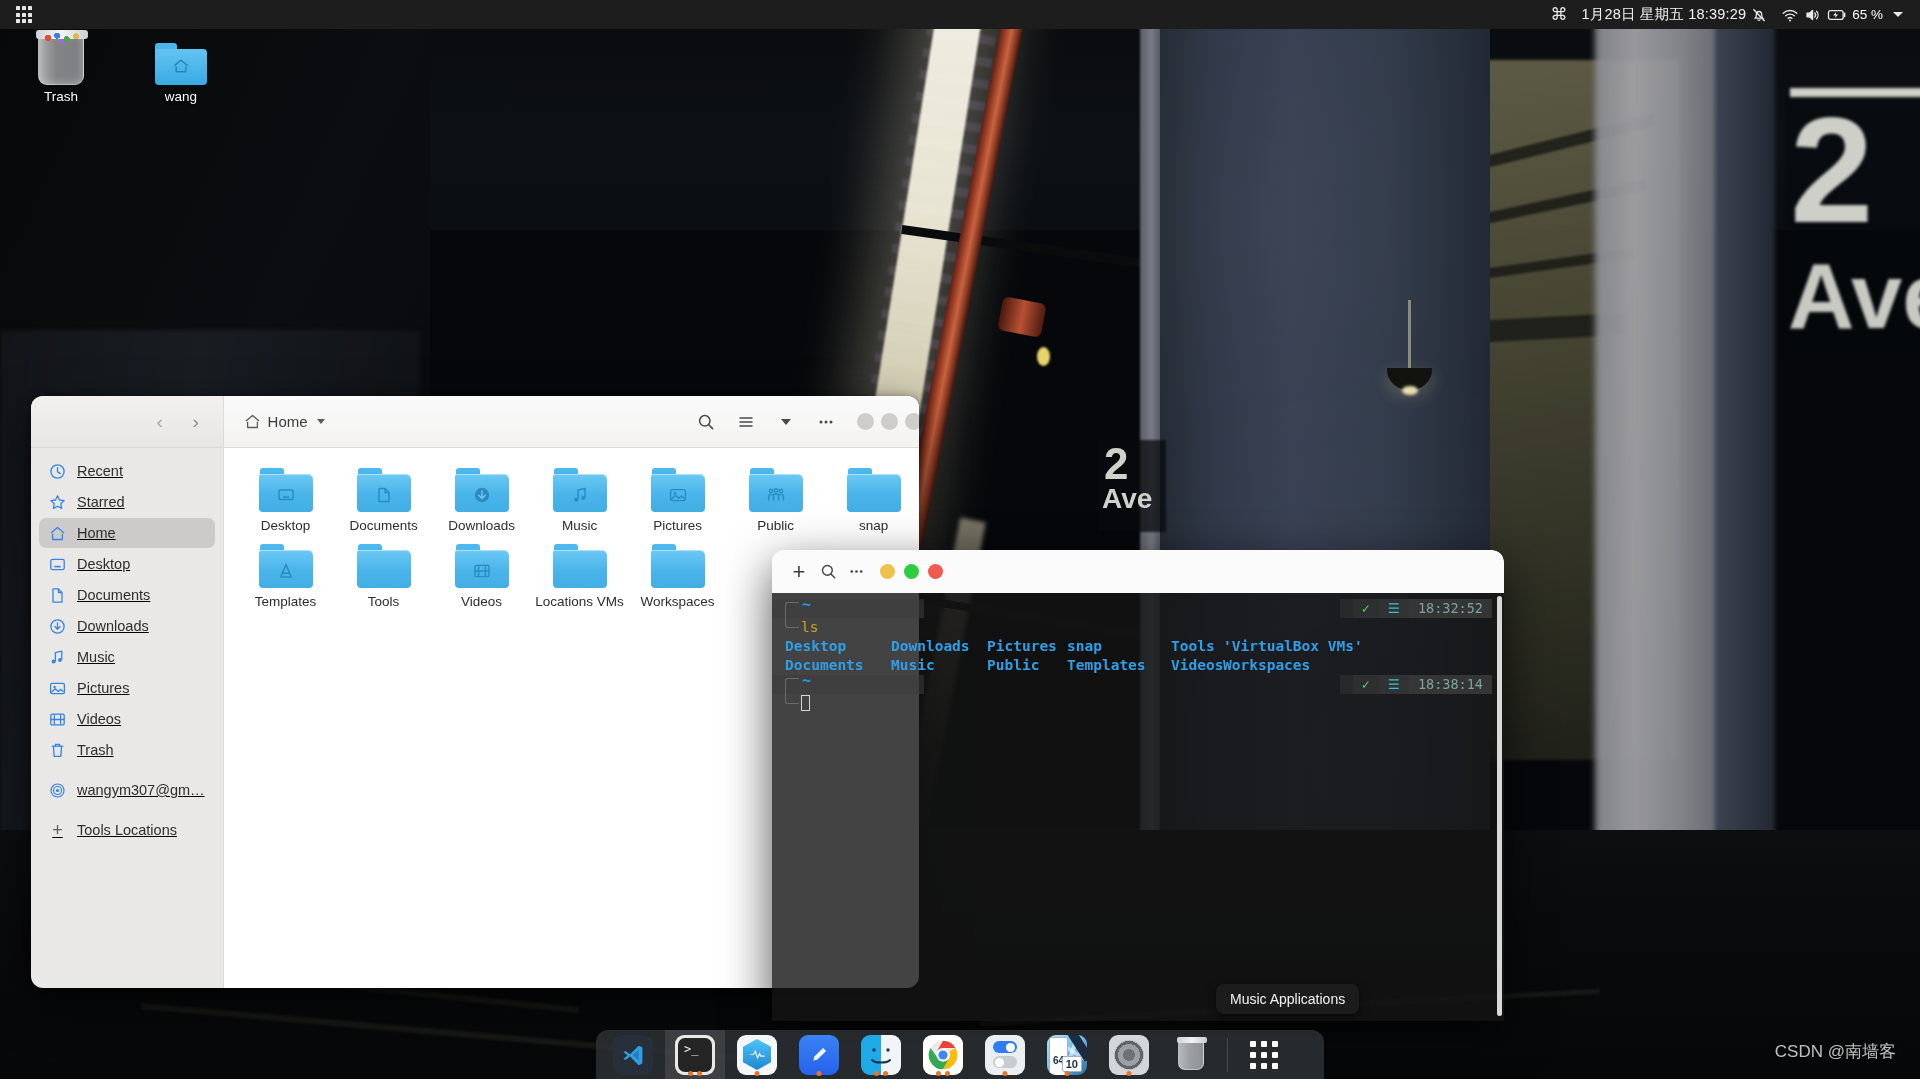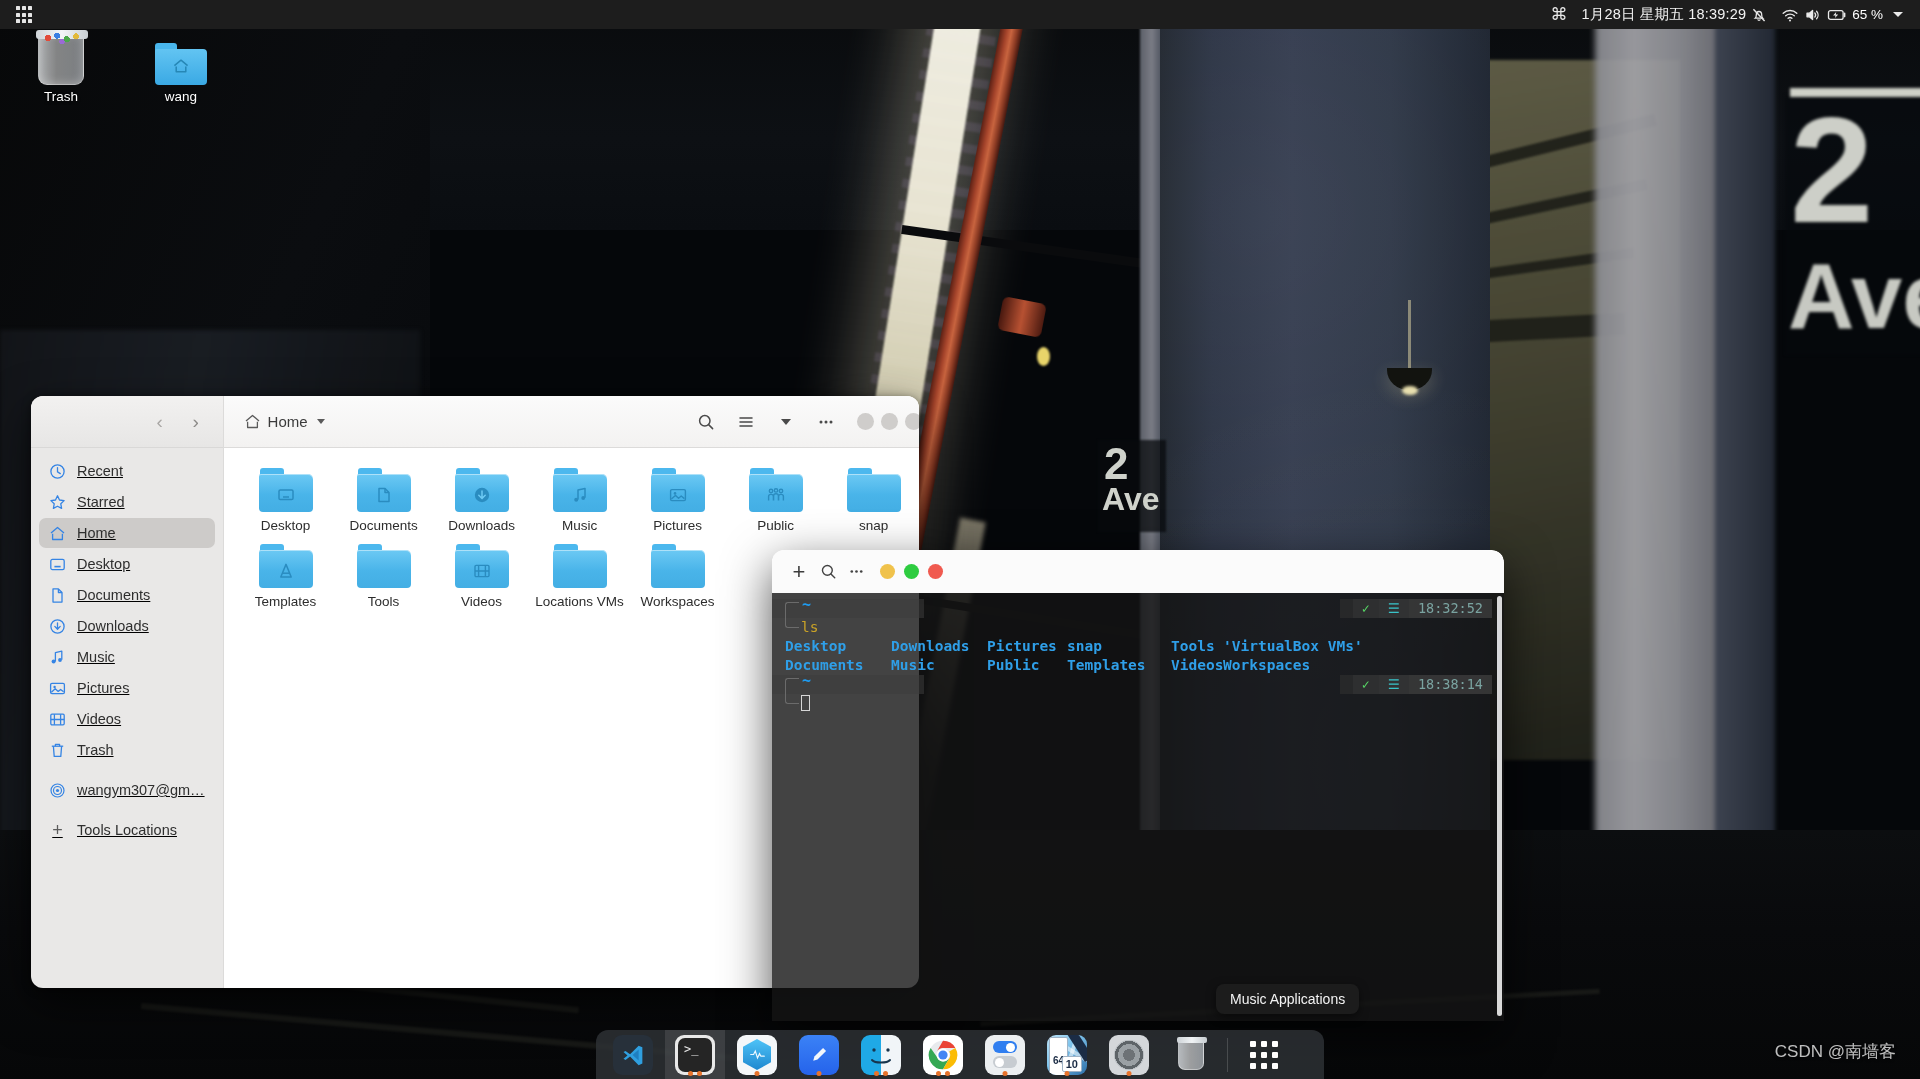--- a/index.html
+++ b/index.html
@@ -147,21 +147,21 @@
   .wp-sign-small{
     left:1098px; top:440px; width:68px; height:92px;
     background:rgba(8,11,14,.75); filter:blur(.8px);
   }
   .wp-sign-small-text{
     position:absolute; left:1104px; top:442px; color:#cfd2cb;
     font-weight:700; font-size:44px; line-height:44px; filter:blur(.7px);
   }
   .wp-sign-small-sub{
     position:absolute; left:1102px; top:485px; color:#cfd2cb;
-    font-weight:700; font-size:32px; line-height:28px; filter:blur(.7px);
+    font-weight:700; font-size:28px; line-height:28px; filter:blur(.7px);
   }
   
   .wp-floor{
     left:0; top:830px; width:1920px; height:249px;
     background:linear-gradient(180deg,#0c0e10 0%,#090a0c 40%,#060708 100%);
   }
   .wp-rail{
     position:absolute; background:#23241f; filter:blur(1.2px); opacity:.6;
   }
   

